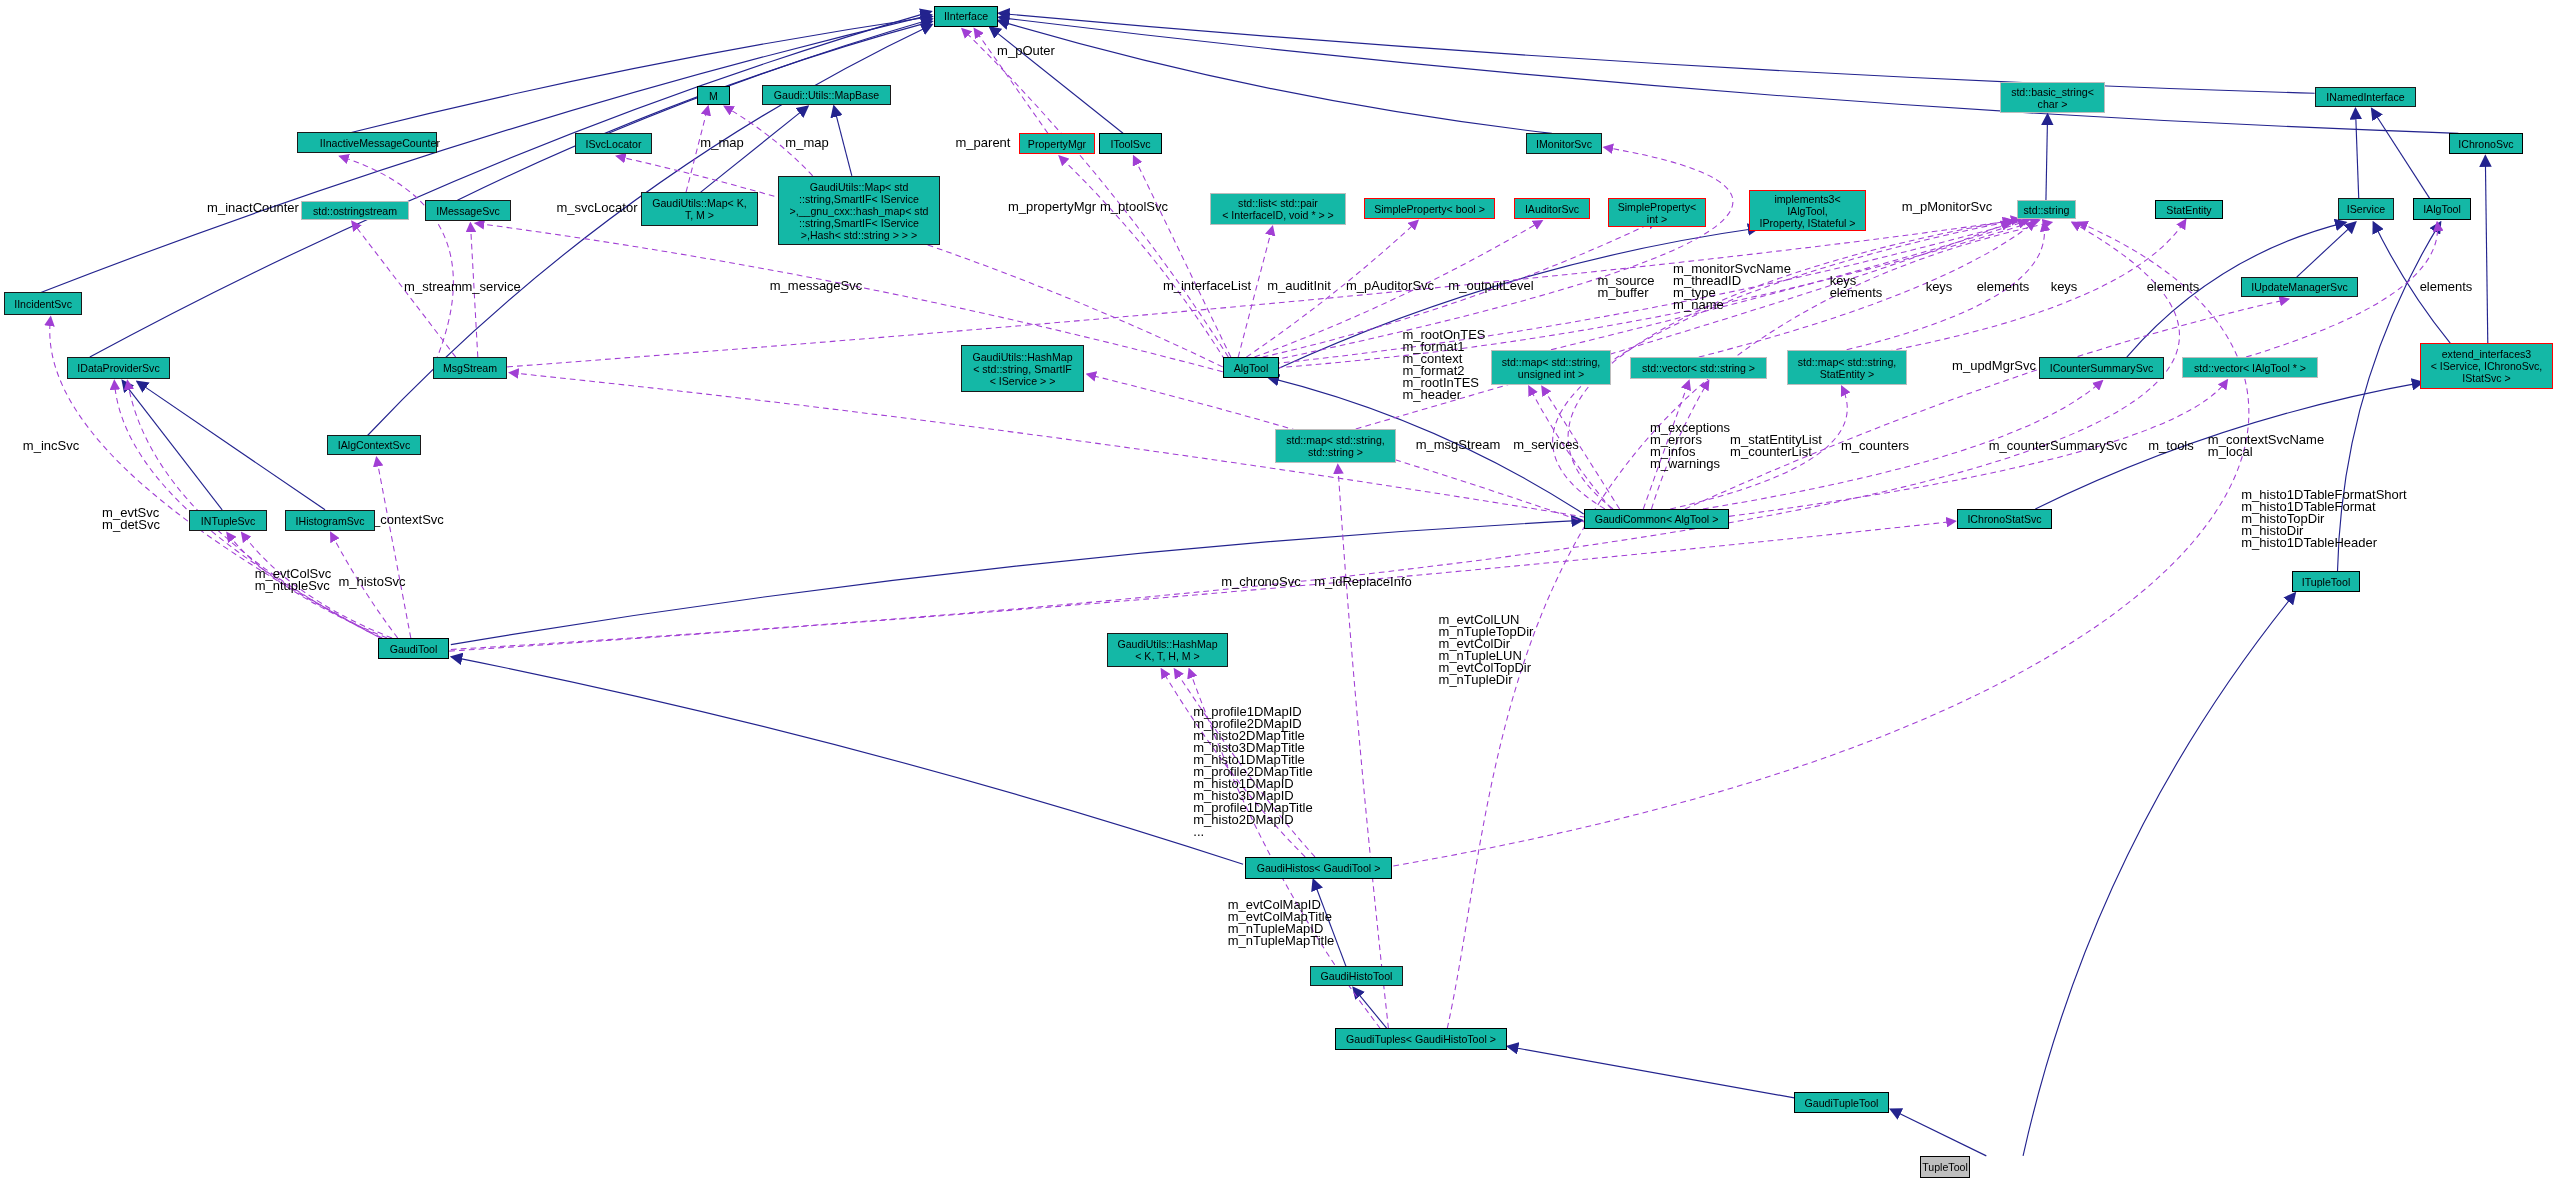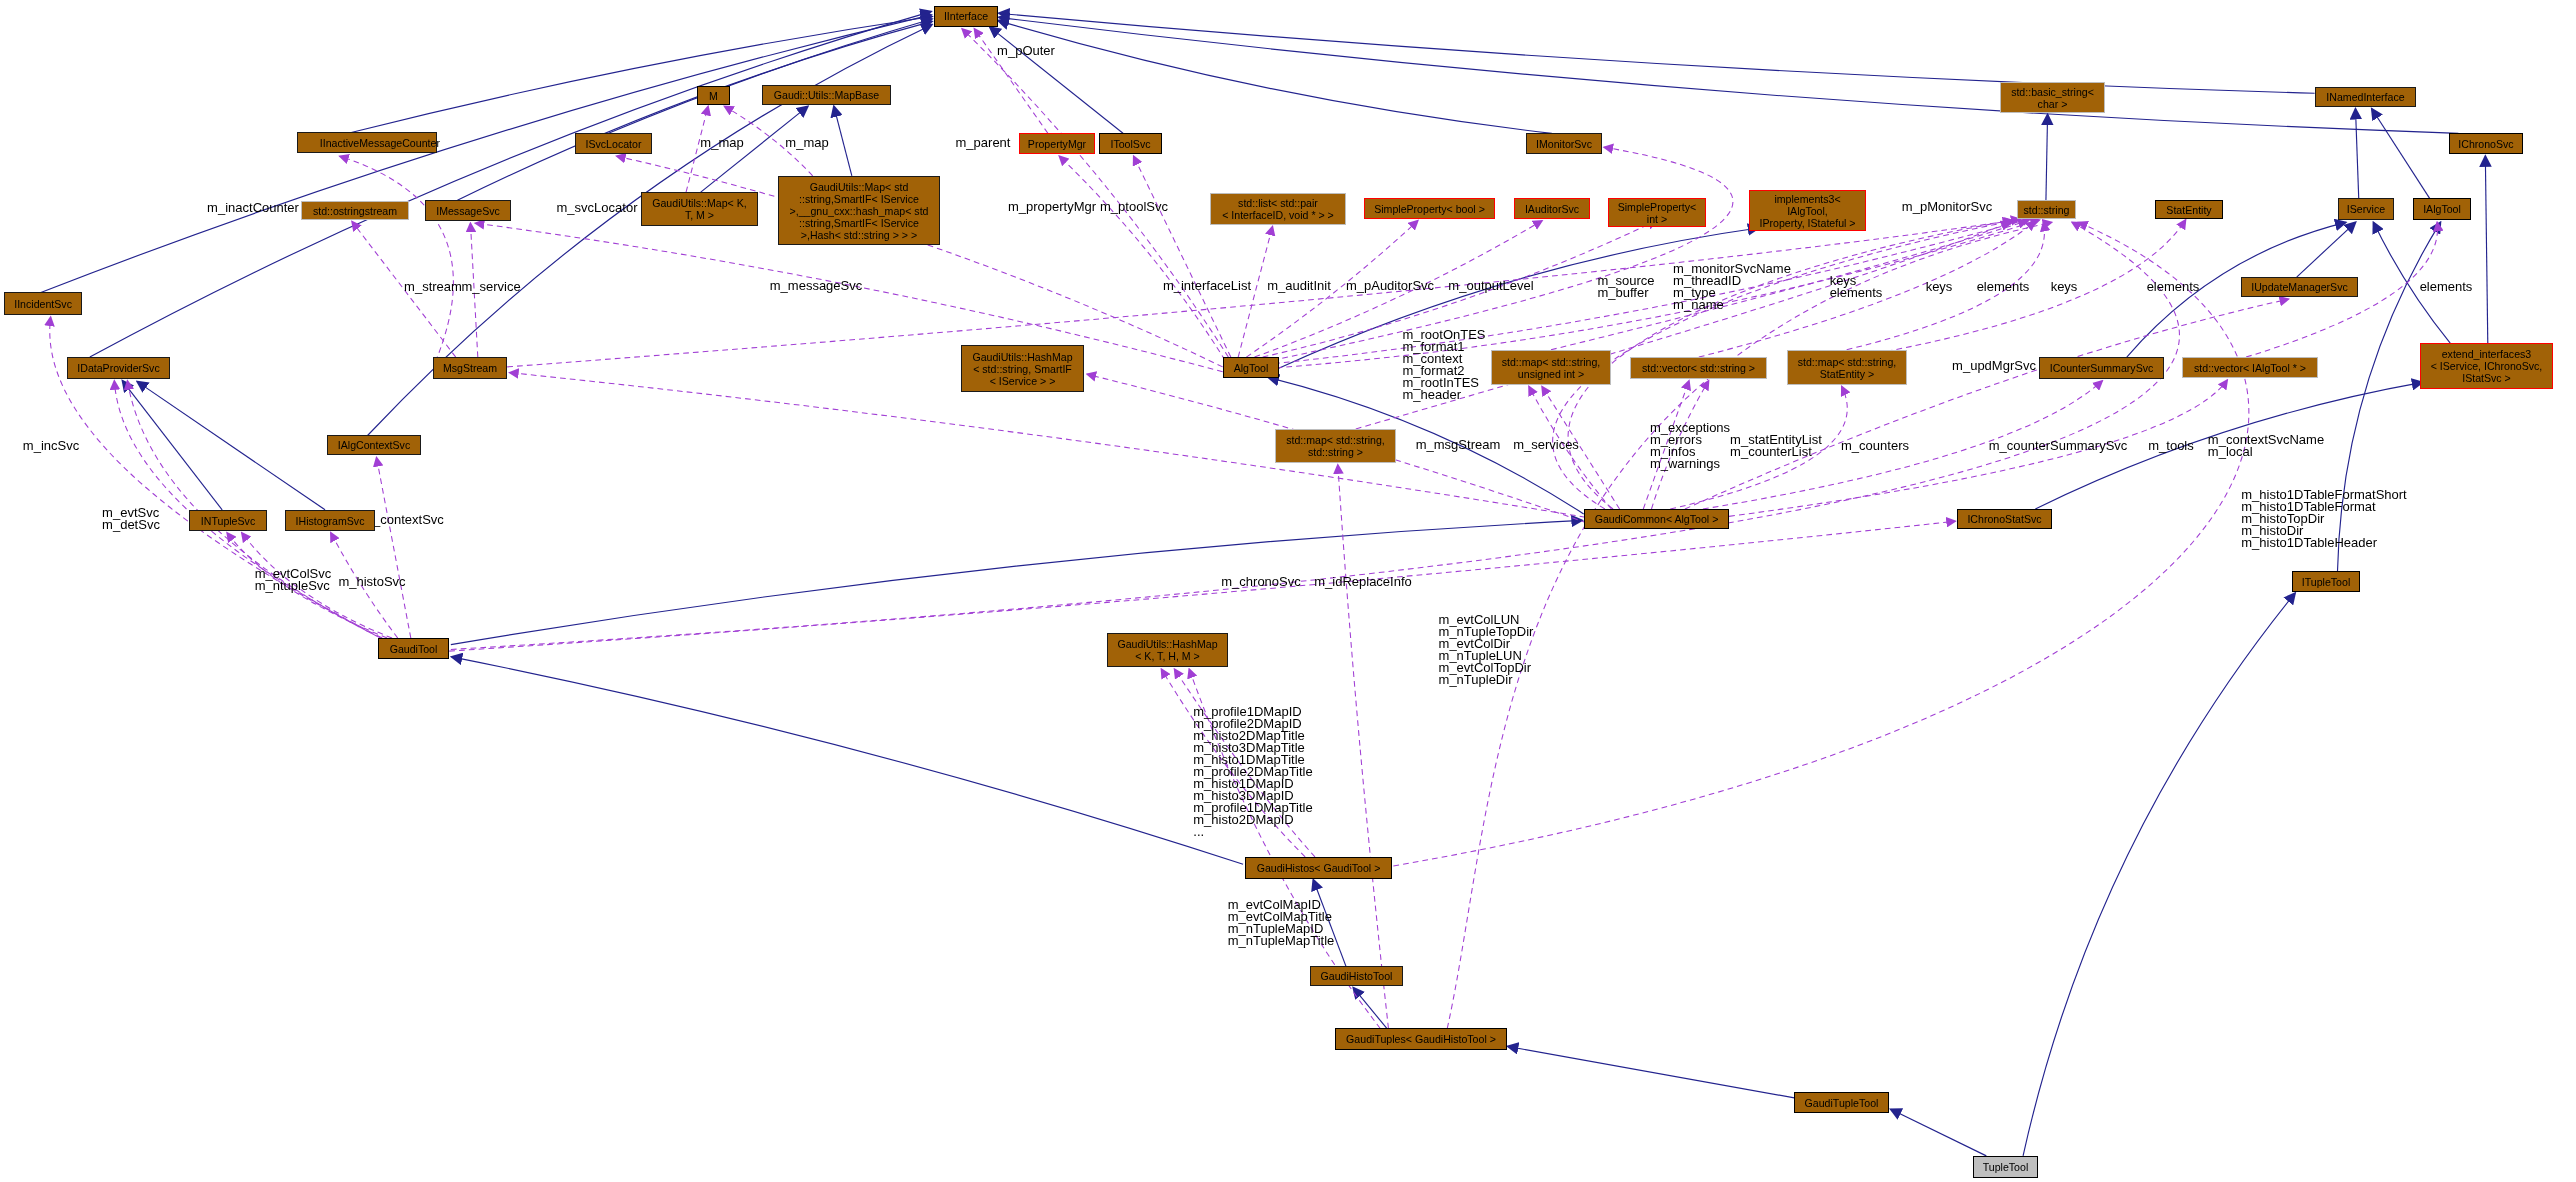--- a/index.html
+++ b/index.html
@@ -1,20 +1,20 @@
 <!DOCTYPE html>
 <html style="font-size:13px"><head>
 <meta charset="utf-8">
 <style>
   html,body{margin:0;padding:0;background:#fff;}
   #canvas{position:relative;width:2576px;height:1183px;background:#fff;overflow:hidden;
           font-family:"Liberation Sans","DejaVu Sans",sans-serif;}
   #edges{position:absolute;left:0;top:0;width:2576px;height:1183px;}
   .node{position:absolute;display:flex;align-items:center;justify-content:center;
-        text-align:center;background:#a16207;color:#000;font-size:10.6px;line-height:12px;
+        text-align:center;background:#14b8a6;color:#000;font-size:10.6px;line-height:12px;
         white-space:pre-line;box-sizing:border-box;padding:1.6px 3.3px;z-index:3;}
   .node.class{border:0.8px solid #000;}
   .node.class.bold{border:1.6px solid #1a1a1a;}
   .node.stl{border:0.8px solid #bdbdbd;}
   .node.red{border:1.6px solid #ff0000;}
   .node.current{border:1.2px solid #000;background:#bfbfbf;}
   .elabel{position:absolute;transform:translate(-50%,-50%);color:#000;
           font-size:13px;line-height:12px;white-space:pre-line;z-index:2;}
   path.inherit{stroke:#23238e;fill:none;stroke-width:1.4px;}
   path.use{stroke:#a13fd4;fill:none;stroke-width:1.3px;stroke-dasharray:7 5;}
@@ -178,21 +178,21 @@
       <div class="node class" style="left: 1584px; top: 509px; width: 145px; min-height: 20.4px;">GaudiCommon&lt; AlgTool &gt;</div>
       <div class="node class" style="left: 1957px; top: 509px; width: 95px; min-height: 20.4px;">IChronoStatSvc</div>
       <div class="node class" style="left: 2292px; top: 571px; width: 68px; min-height: 21px;">ITupleTool</div>
       <div class="node class" style="left: 378px; top: 638px; width: 71px; min-height: 21px;">GaudiTool</div>
       <div class="node class bold" style="left: 1107px; top: 633px; width: 121px; min-height: 34px;">GaudiUtils::HashMap
 &lt; K, T, H, M &gt;</div>
       <div class="node class" style="left: 1245px; top: 857px; width: 147px; min-height: 22px;">GaudiHistos&lt; GaudiTool &gt;</div>
       <div class="node class bold" style="left: 1310px; top: 966px; width: 93px; min-height: 20.4px;">GaudiHistoTool</div>
       <div class="node class" style="left: 1335px; top: 1028px; width: 172px; min-height: 22px;">GaudiTuples&lt; GaudiHistoTool &gt;</div>
       <div class="node class" style="left: 1794px; top: 1092px; width: 95px; min-height: 21px;">GaudiTupleTool</div>
-      <div class="node current" style="left: 1973px; top: 1156px; width: 65px; min-height: 22px;">TupleTool</div>
+      <div class="node current" style="left: 1920px; top: 1156px; width: 50px; min-height: 22px;">TupleTool</div>
     </div>
   <div id="labels-layer">
       <div class="elabel" style="left: 1026px; top: 51px;">m_pOuter</div>
       <div class="elabel" style="left: 722px; top: 143px;">m_map</div>
       <div class="elabel" style="left: 807px; top: 143px;">m_map</div>
       <div class="elabel" style="left: 983px; top: 143px;">m_parent</div>
       <div class="elabel" style="left: 253px; top: 208px;">m_inactCounter</div>
       <div class="elabel" style="left: 597px; top: 208px;">m_svcLocator</div>
       <div class="elabel" style="left: 1052px; top: 207px;">m_propertyMgr</div>
       <div class="elabel" style="left: 1134px; top: 207px;">m_ptoolSvc</div>

